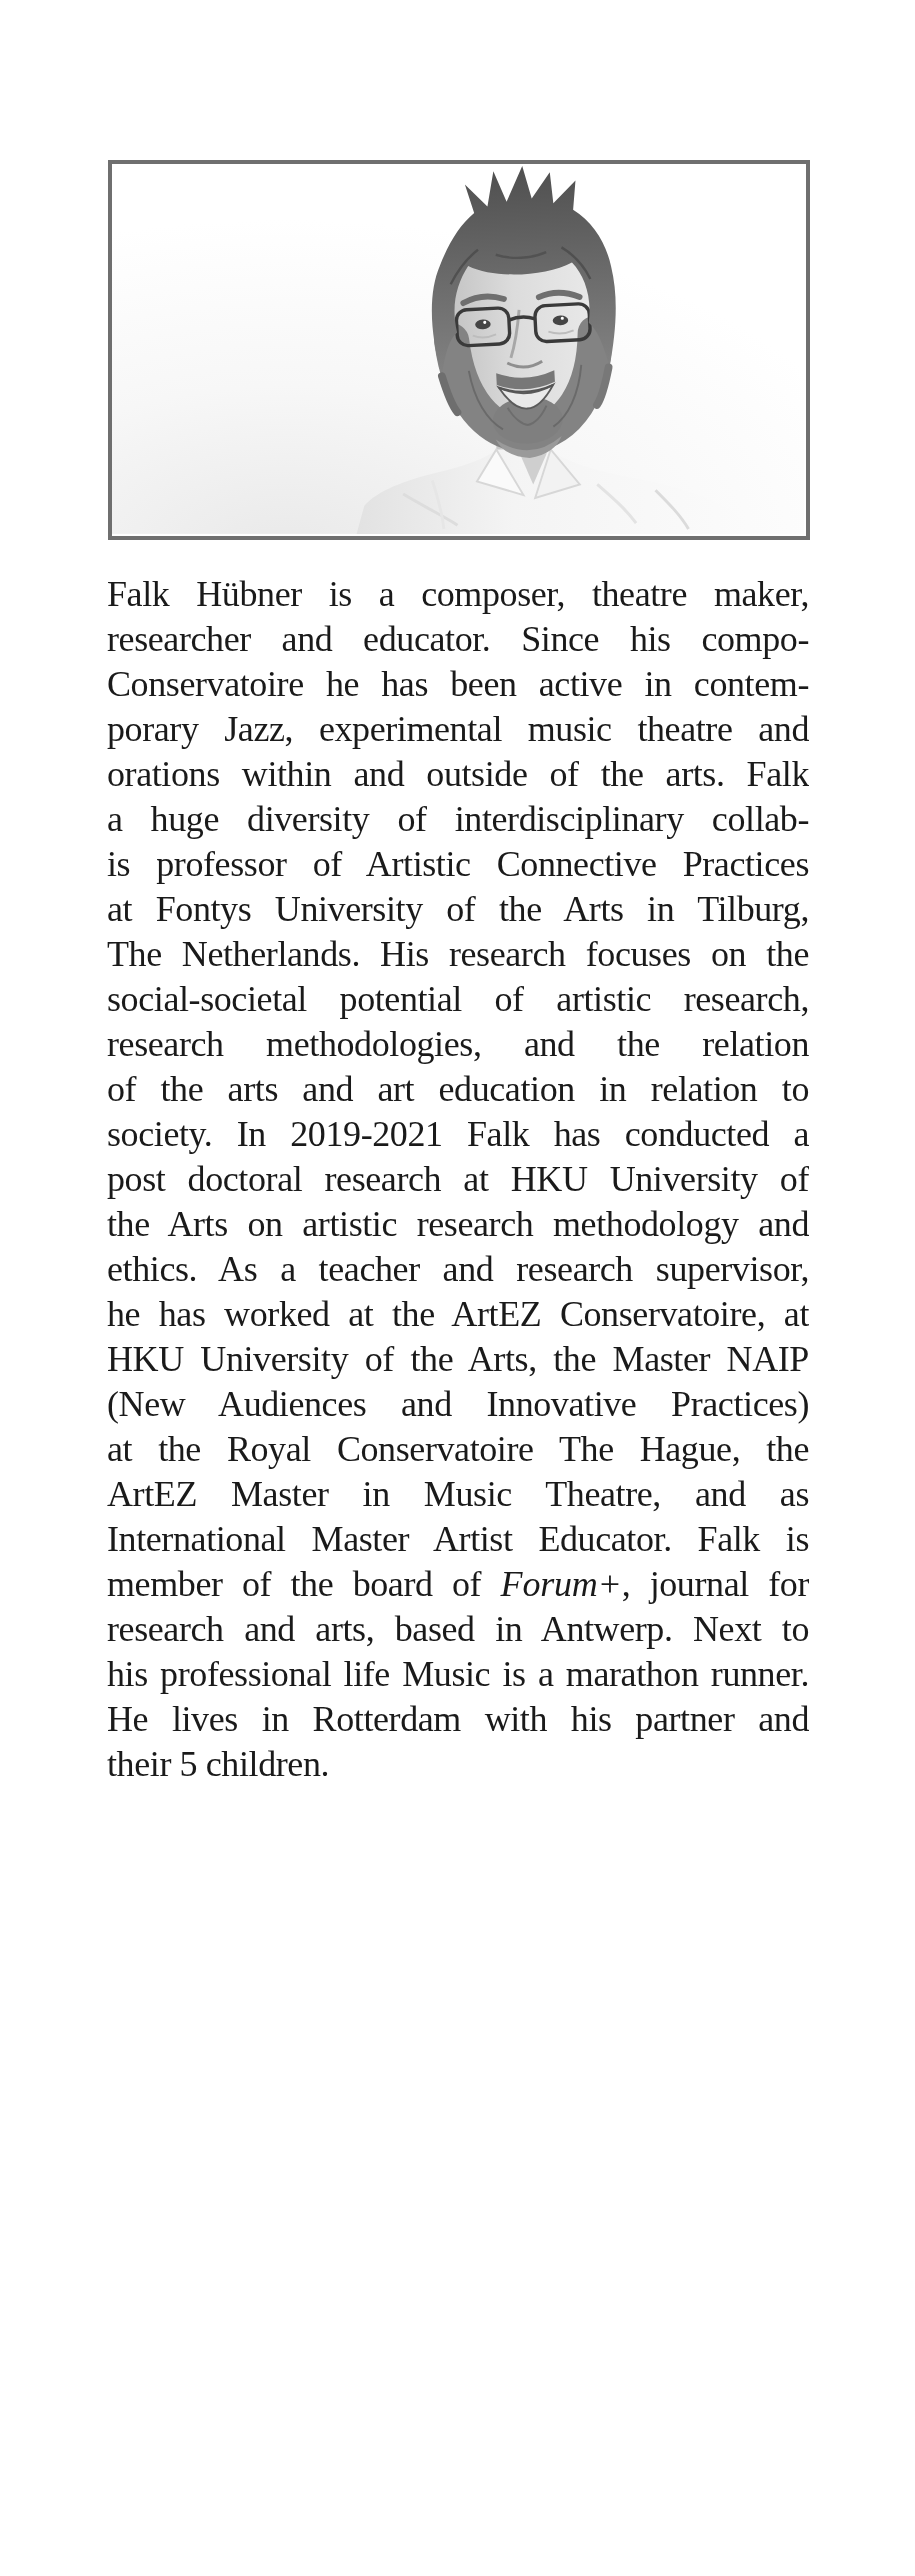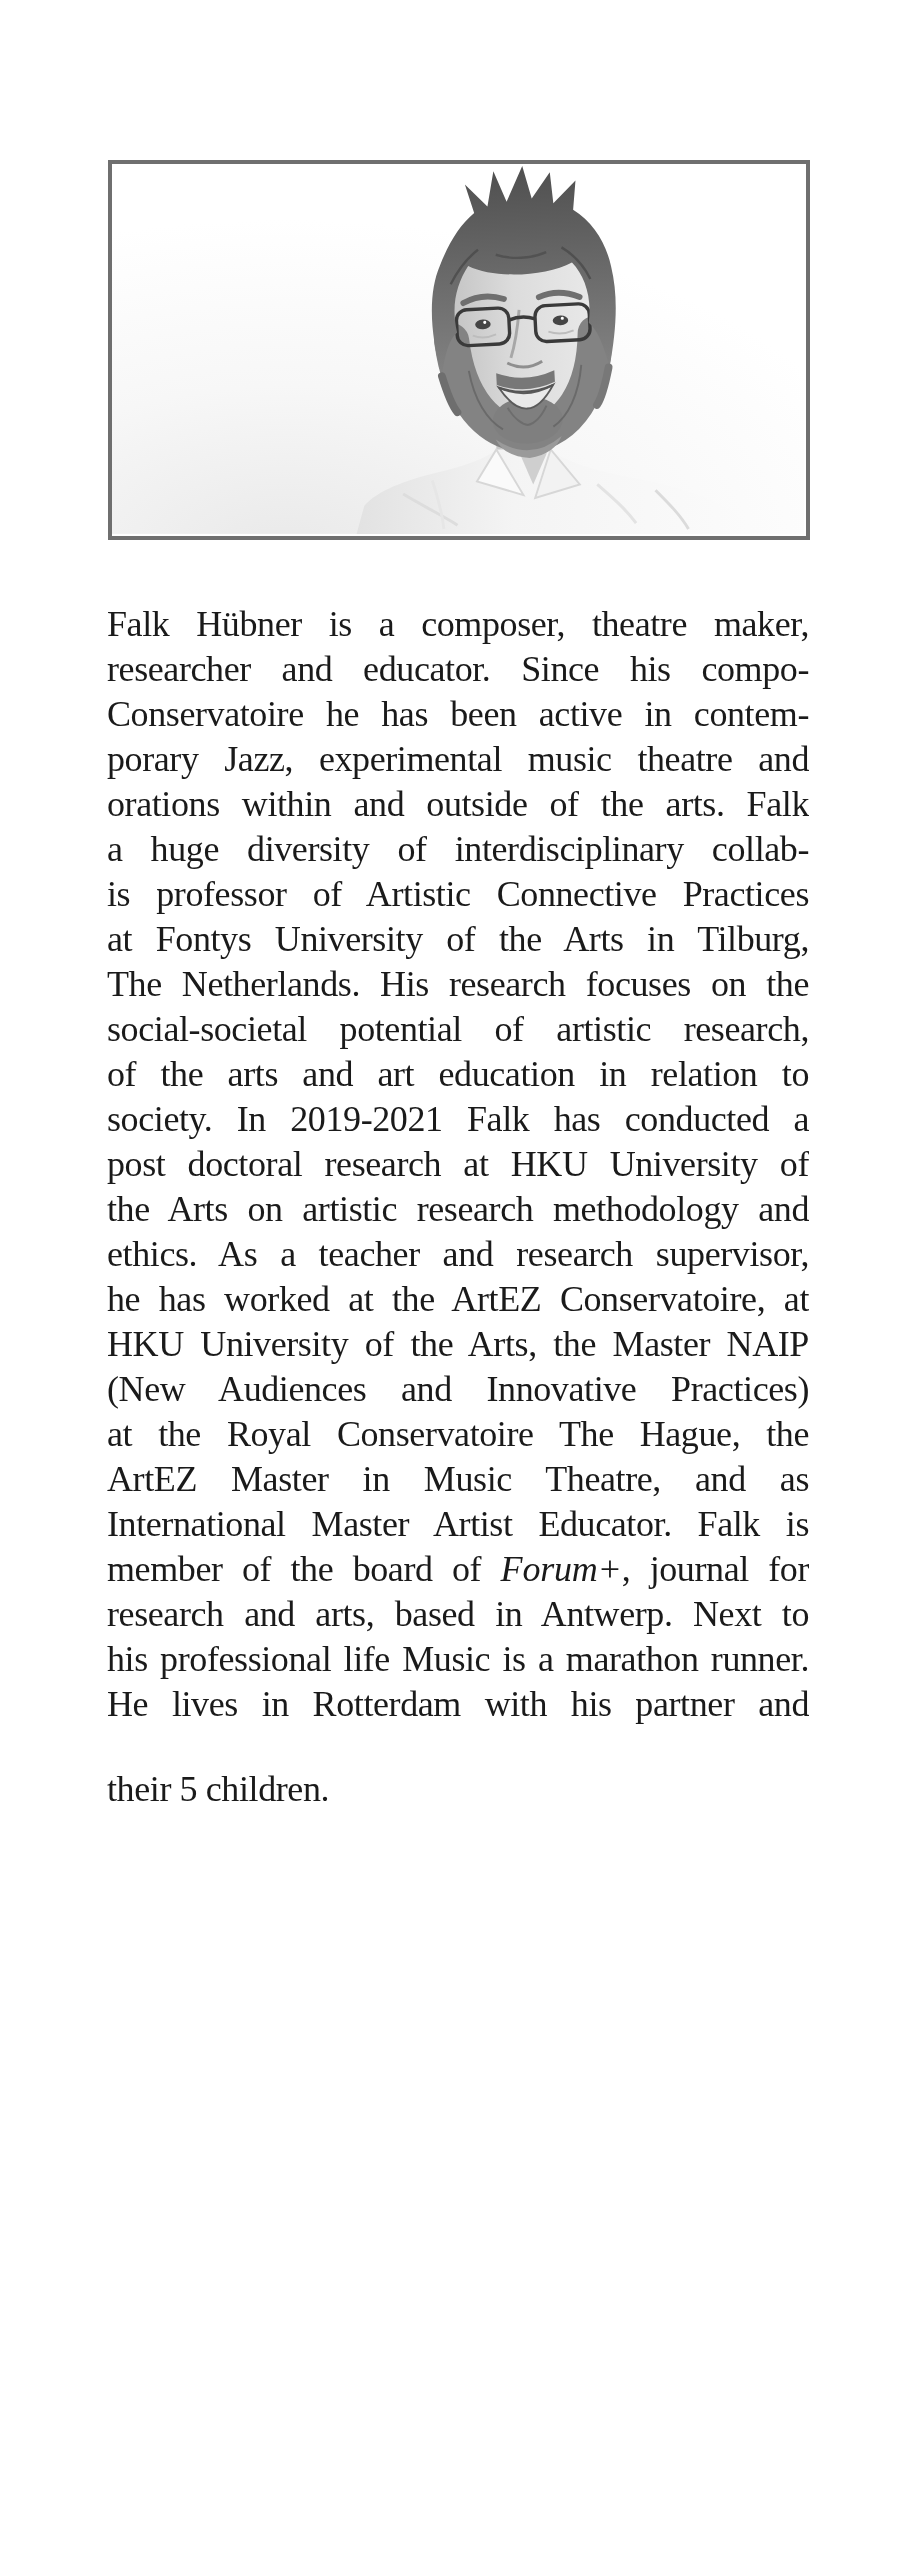--- a/index.html
+++ b/index.html
@@ -23,36 +23,35 @@
     box-sizing: border-box;
     border: 4.9px solid #6f6f6f;
     background: #ffffff;
     overflow: hidden;
     margin: 0;
   }
   .photo-frame svg { display: block; width: 692px; height: 370px; }
   .bio {
     position: absolute;
     left: 107px;
-    top: 602px;
+    top: 572px;
     width: 702px;
     font-size: 36px;
     line-height: 45px;
     letter-spacing: -0.4px;
     color: #1a1a1a;
     overflow: hidden;
   }
   .bio .line {
     white-space: nowrap;
     text-align: justify;
     text-align-last: justify;
   }
   .bio .line.last {
     text-align-last: left;
-    margin-top: 40px;
   }
   .bio em { letter-spacing: -0.2px; }
 </style>
 </head>
 <body style="background: rgb(255, 255, 255);">
 
 <div>
 
   <figure class="photo-frame" style="border-color: rgb(111, 111, 111);">
     <svg viewBox="0 0 713 381" xmlns="http://www.w3.org/2000/svg">
@@ -162,20 +161,21 @@
       <div class="line">Falk Hübner is a composer, theatre maker,</div>
       <div class="line">researcher and educator. Since his compo-</div>
       <div class="line">Conservatoire he has been active in contem-</div>
       <div class="line">porary Jazz, experimental music theatre and</div>
       <div class="line">orations within and outside of the arts. Falk</div>
       <div class="line">a huge diversity of interdisciplinary collab-</div>
       <div class="line">is professor of Artistic Connective Practices</div>
       <div class="line">at Fontys University of the Arts in Tilburg,</div>
       <div class="line">The Netherlands. His research focuses on the</div>
       <div class="line">social-societal potential of artistic research,</div>
+      <div class="line">research methodologies, and the relation</div>
       <div class="line">of the arts and art education in relation to</div>
       <div class="line">society. In 2019-2021 Falk has conducted a</div>
       <div class="line">post doctoral research at HKU University of</div>
       <div class="line">the Arts on artistic research methodology and</div>
       <div class="line">ethics. As a teacher and research supervisor,</div>
       <div class="line">he has worked at the ArtEZ Conservatoire, at</div>
       <div class="line">HKU University of the Arts, the Master NAIP</div>
       <div class="line">(New Audiences and Innovative Practices)</div>
       <div class="line">at the Royal Conservatoire The Hague, the</div>
       <div class="line">ArtEZ Master in Music Theatre, and as</div>

